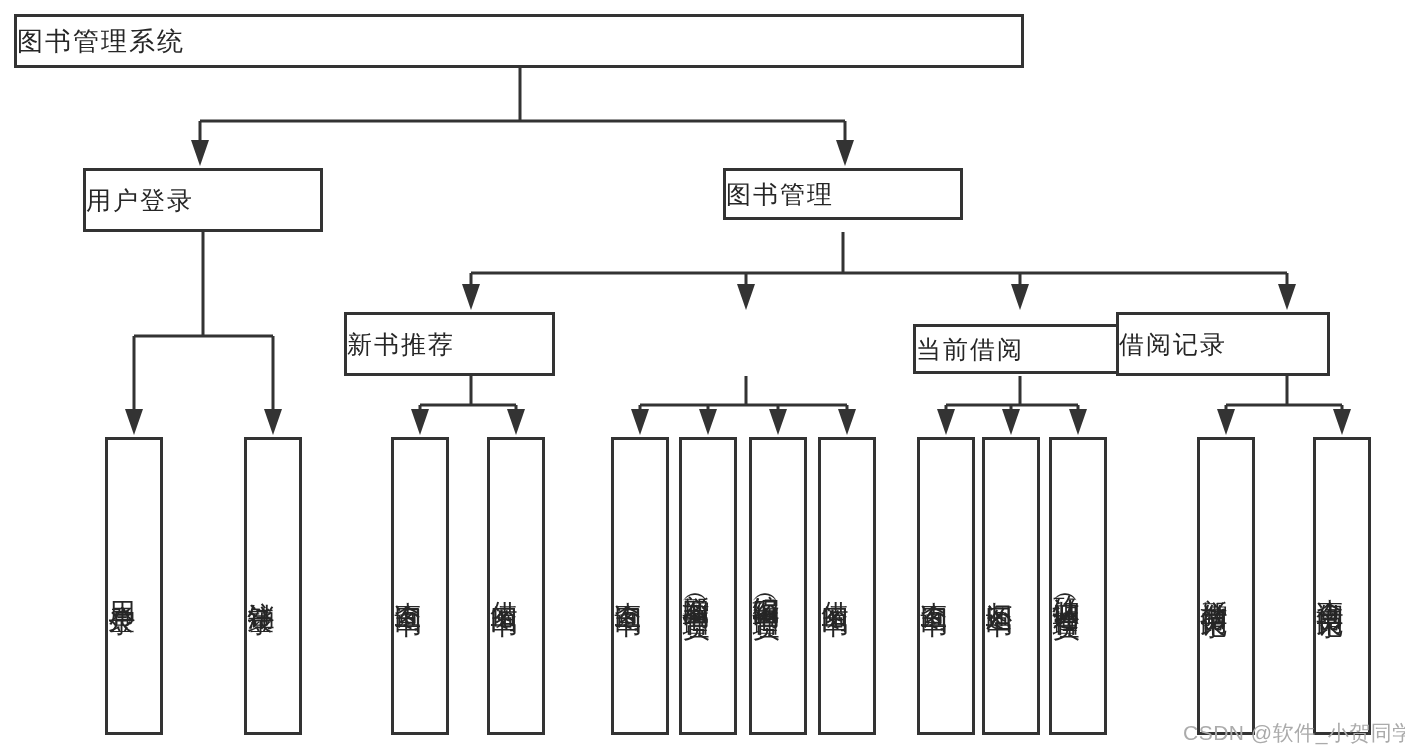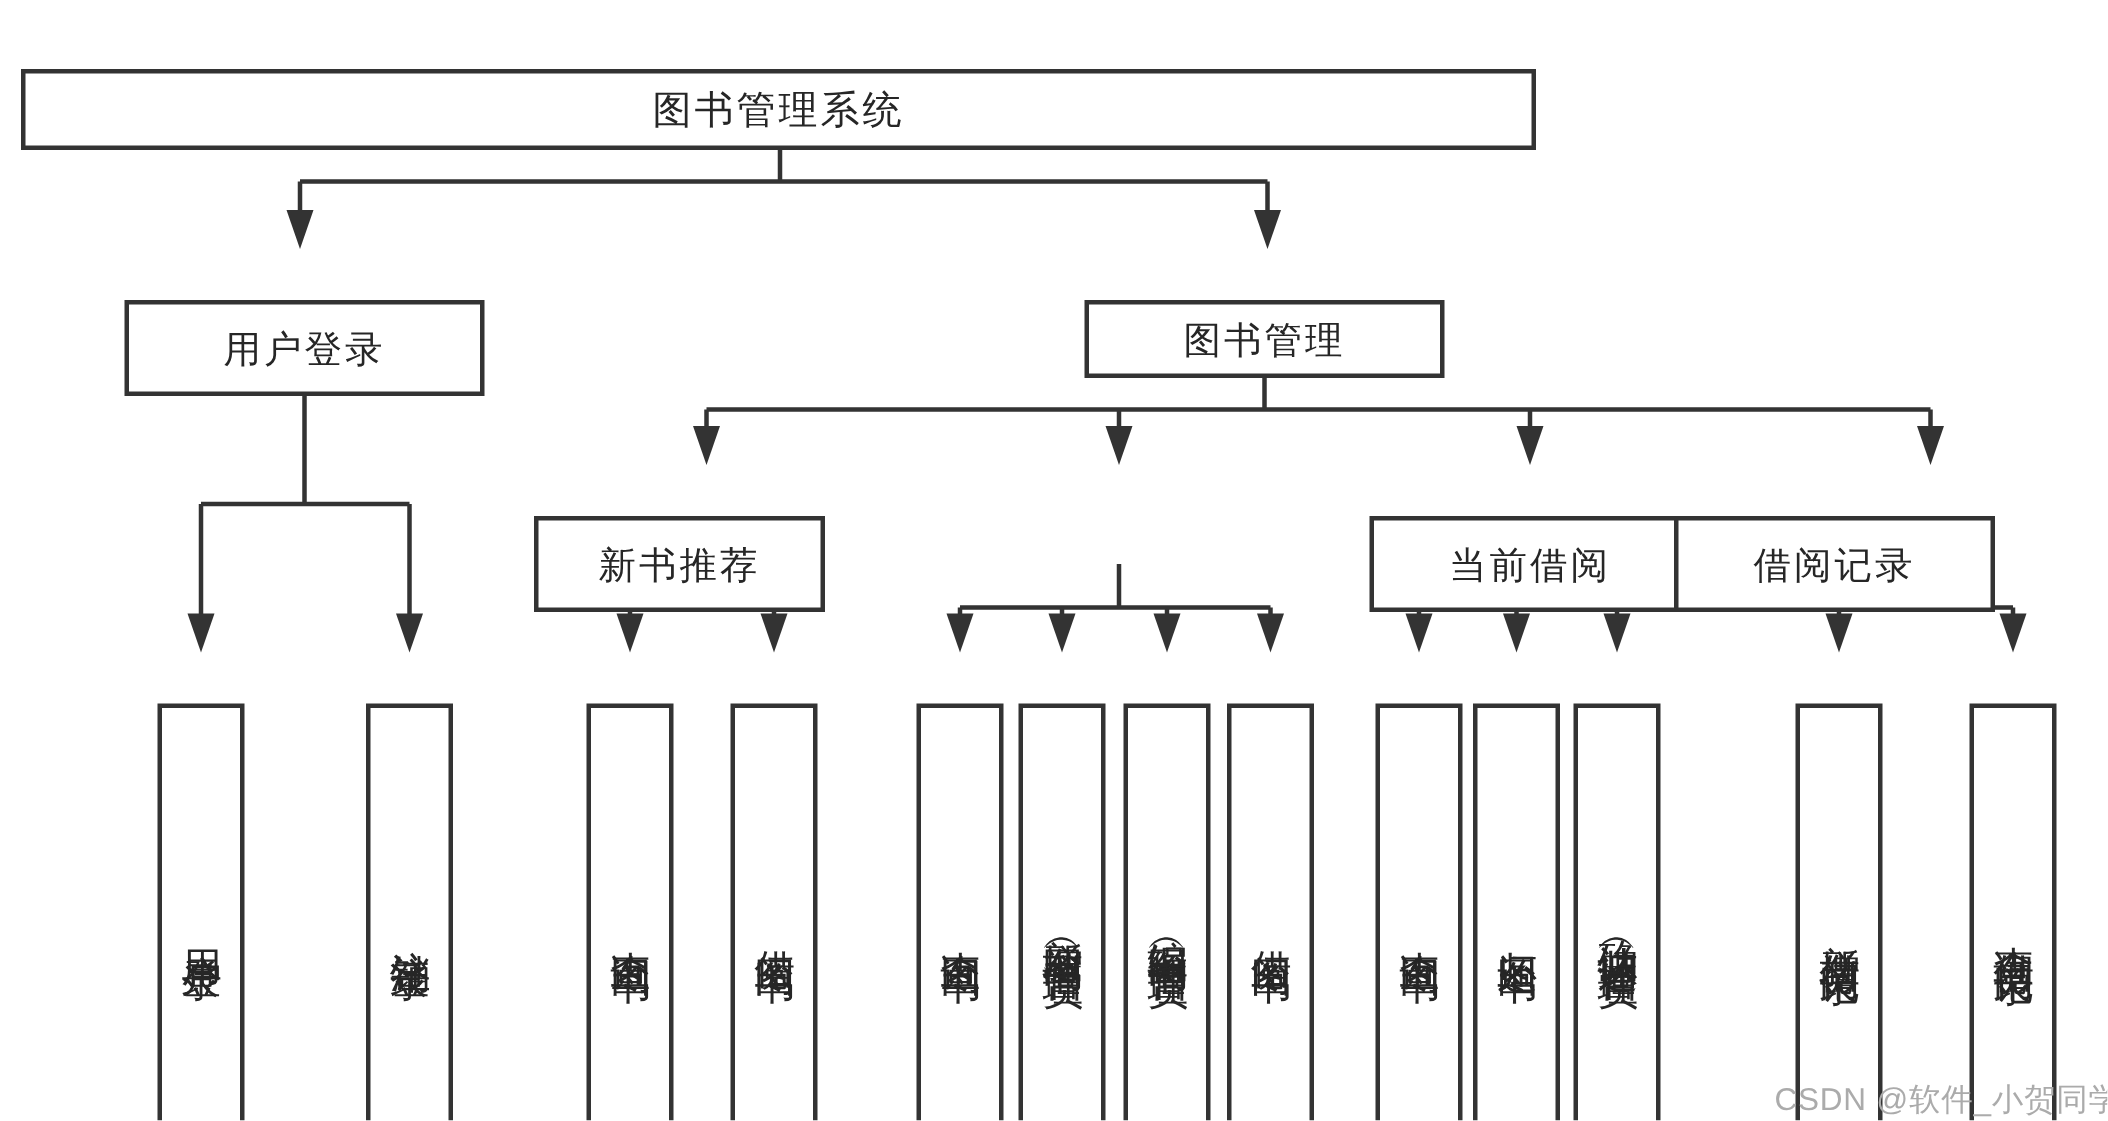--- a/index.html
+++ b/index.html
@@ -18,23 +18,21 @@
   .connectors{position:absolute;left:0;top:0;}
   .connectors .wire{stroke:var(--line);stroke-width:3;fill:none;}
   .connectors .head{fill:var(--line);stroke:none;}
   .node{
     position:absolute;
     box-sizing:border-box;
     border:3px solid var(--line);
     background:#ffffff;
     display:flex;
     align-items:center;
-    justify-content:center;
     color:var(--text);
-    margin-top:32px;
   }
   .node.h span{
     font-size:25px;
     letter-spacing:2px;
     white-space:nowrap;
   }
   .node.root span{font-size:26px;}
   .node.v span{
     writing-mode:vertical-rl;
     font-size:27px;
@@ -98,24 +96,24 @@
     <span>图书管理系统</span>
   </div>
 
   <div class="node h" style="left:83px;top:168px;width:240px;height:64px">
     <span>用户登录</span>
   </div>
   <div class="node h" style="left:723px;top:168px;width:240px;height:52px">
     <span>图书管理</span>
   </div>
 
-  <div class="node h" style="left:356px;top:312px;width:194px;height:64px">
+  <div class="node h" style="left:344px;top:312px;width:211px;height:64px">
     <span>新书推荐</span>
   </div>
-  <div class="node h" style="left:913px;top:312px;width:214px;height:64px">
+  <div class="node h" style="left:913px;top:324px;width:214px;height:50px">
     <span>当前借阅</span>
   </div>
   <div class="node h" style="left:1116px;top:312px;width:214px;height:64px">
     <span>借阅记录</span>
   </div>
 
   <div class="node v" style="left:105px;top:437px;width:58px;height:298px">
     <span>用户登录</span>
   </div>
   <div class="node v" style="left:244px;top:437px;width:58px;height:298px">

